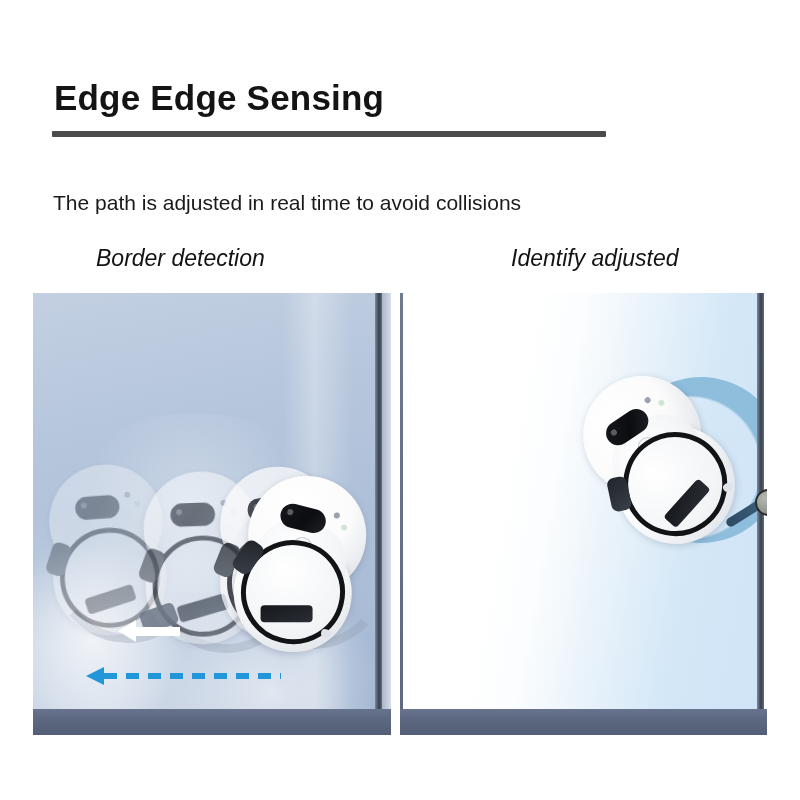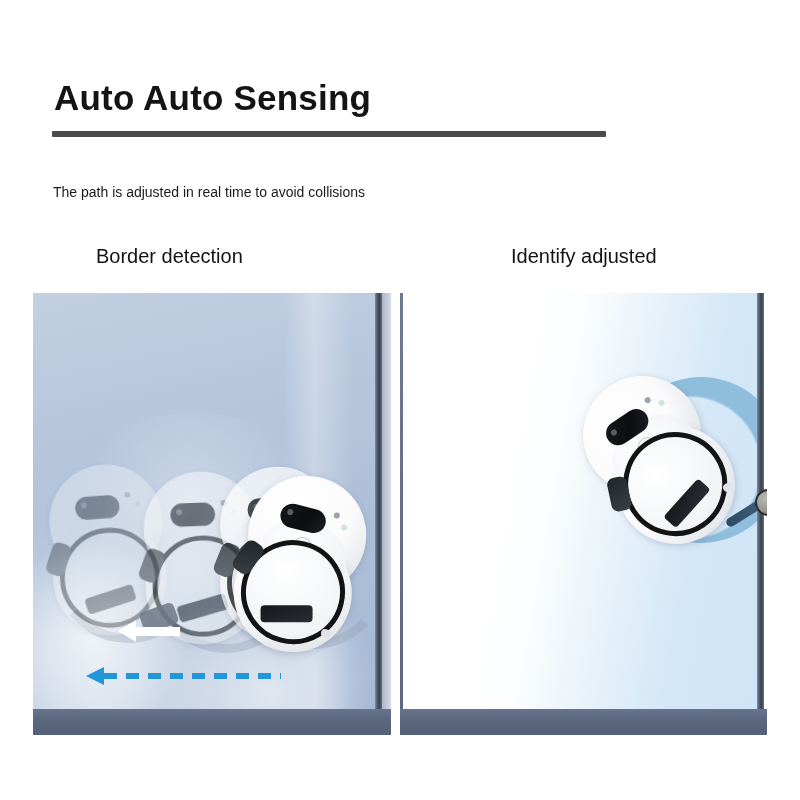--- a/index.html
+++ b/index.html
@@ -30,34 +30,35 @@
   .title-rule {
     position: absolute;
     left: 52px; top: 131px;
     width: 554px; height: 6px;
     background: #4b4b4b;
     border-radius: 1px;
   }
   .page-subtitle {
     position: absolute;
     left: 53px; top: 170px;
-    font-size: 14px;
+    font-size: 21px;
     font-weight: 400;
     color: #1a1a1a;
     white-space: nowrap;
   }
 
   
   .caption {
     position: absolute;
     top: 245px;
-    font-size: 20px;
+    font-size: 23px;
     font-weight: 400;
     color: #131313;
     white-space: nowrap;
+    font-style: italic;
   }
   .caption.left  { left: 96px; }
   .caption.right { left: 511px; }
 
   
   .panel {
     position: absolute;
     top: 293px;
     height: 442px;
     overflow: hidden;
@@ -322,21 +323,21 @@
     left: 0; top: 0;
     width: 0; height: 0;
     border-top: 9px solid transparent;
     border-bottom: 9px solid transparent;
     border-right: 18px solid var(--dash);
   }
 </style>
 </head>
 <body>
 
-<h1 class="page-title">Auto Auto Sensing</h1>
+<h1 class="page-title">Edge Edge Sensing</h1>
 
 <div class="title-rule"></div>
 
 <p class="page-subtitle">The path is adjusted in real time to avoid collisions</p>
 
 <div class="caption left">Border detection</div>
 <div class="caption right">Identify adjusted</div>
 
 <div class="panel panel-left">
 

